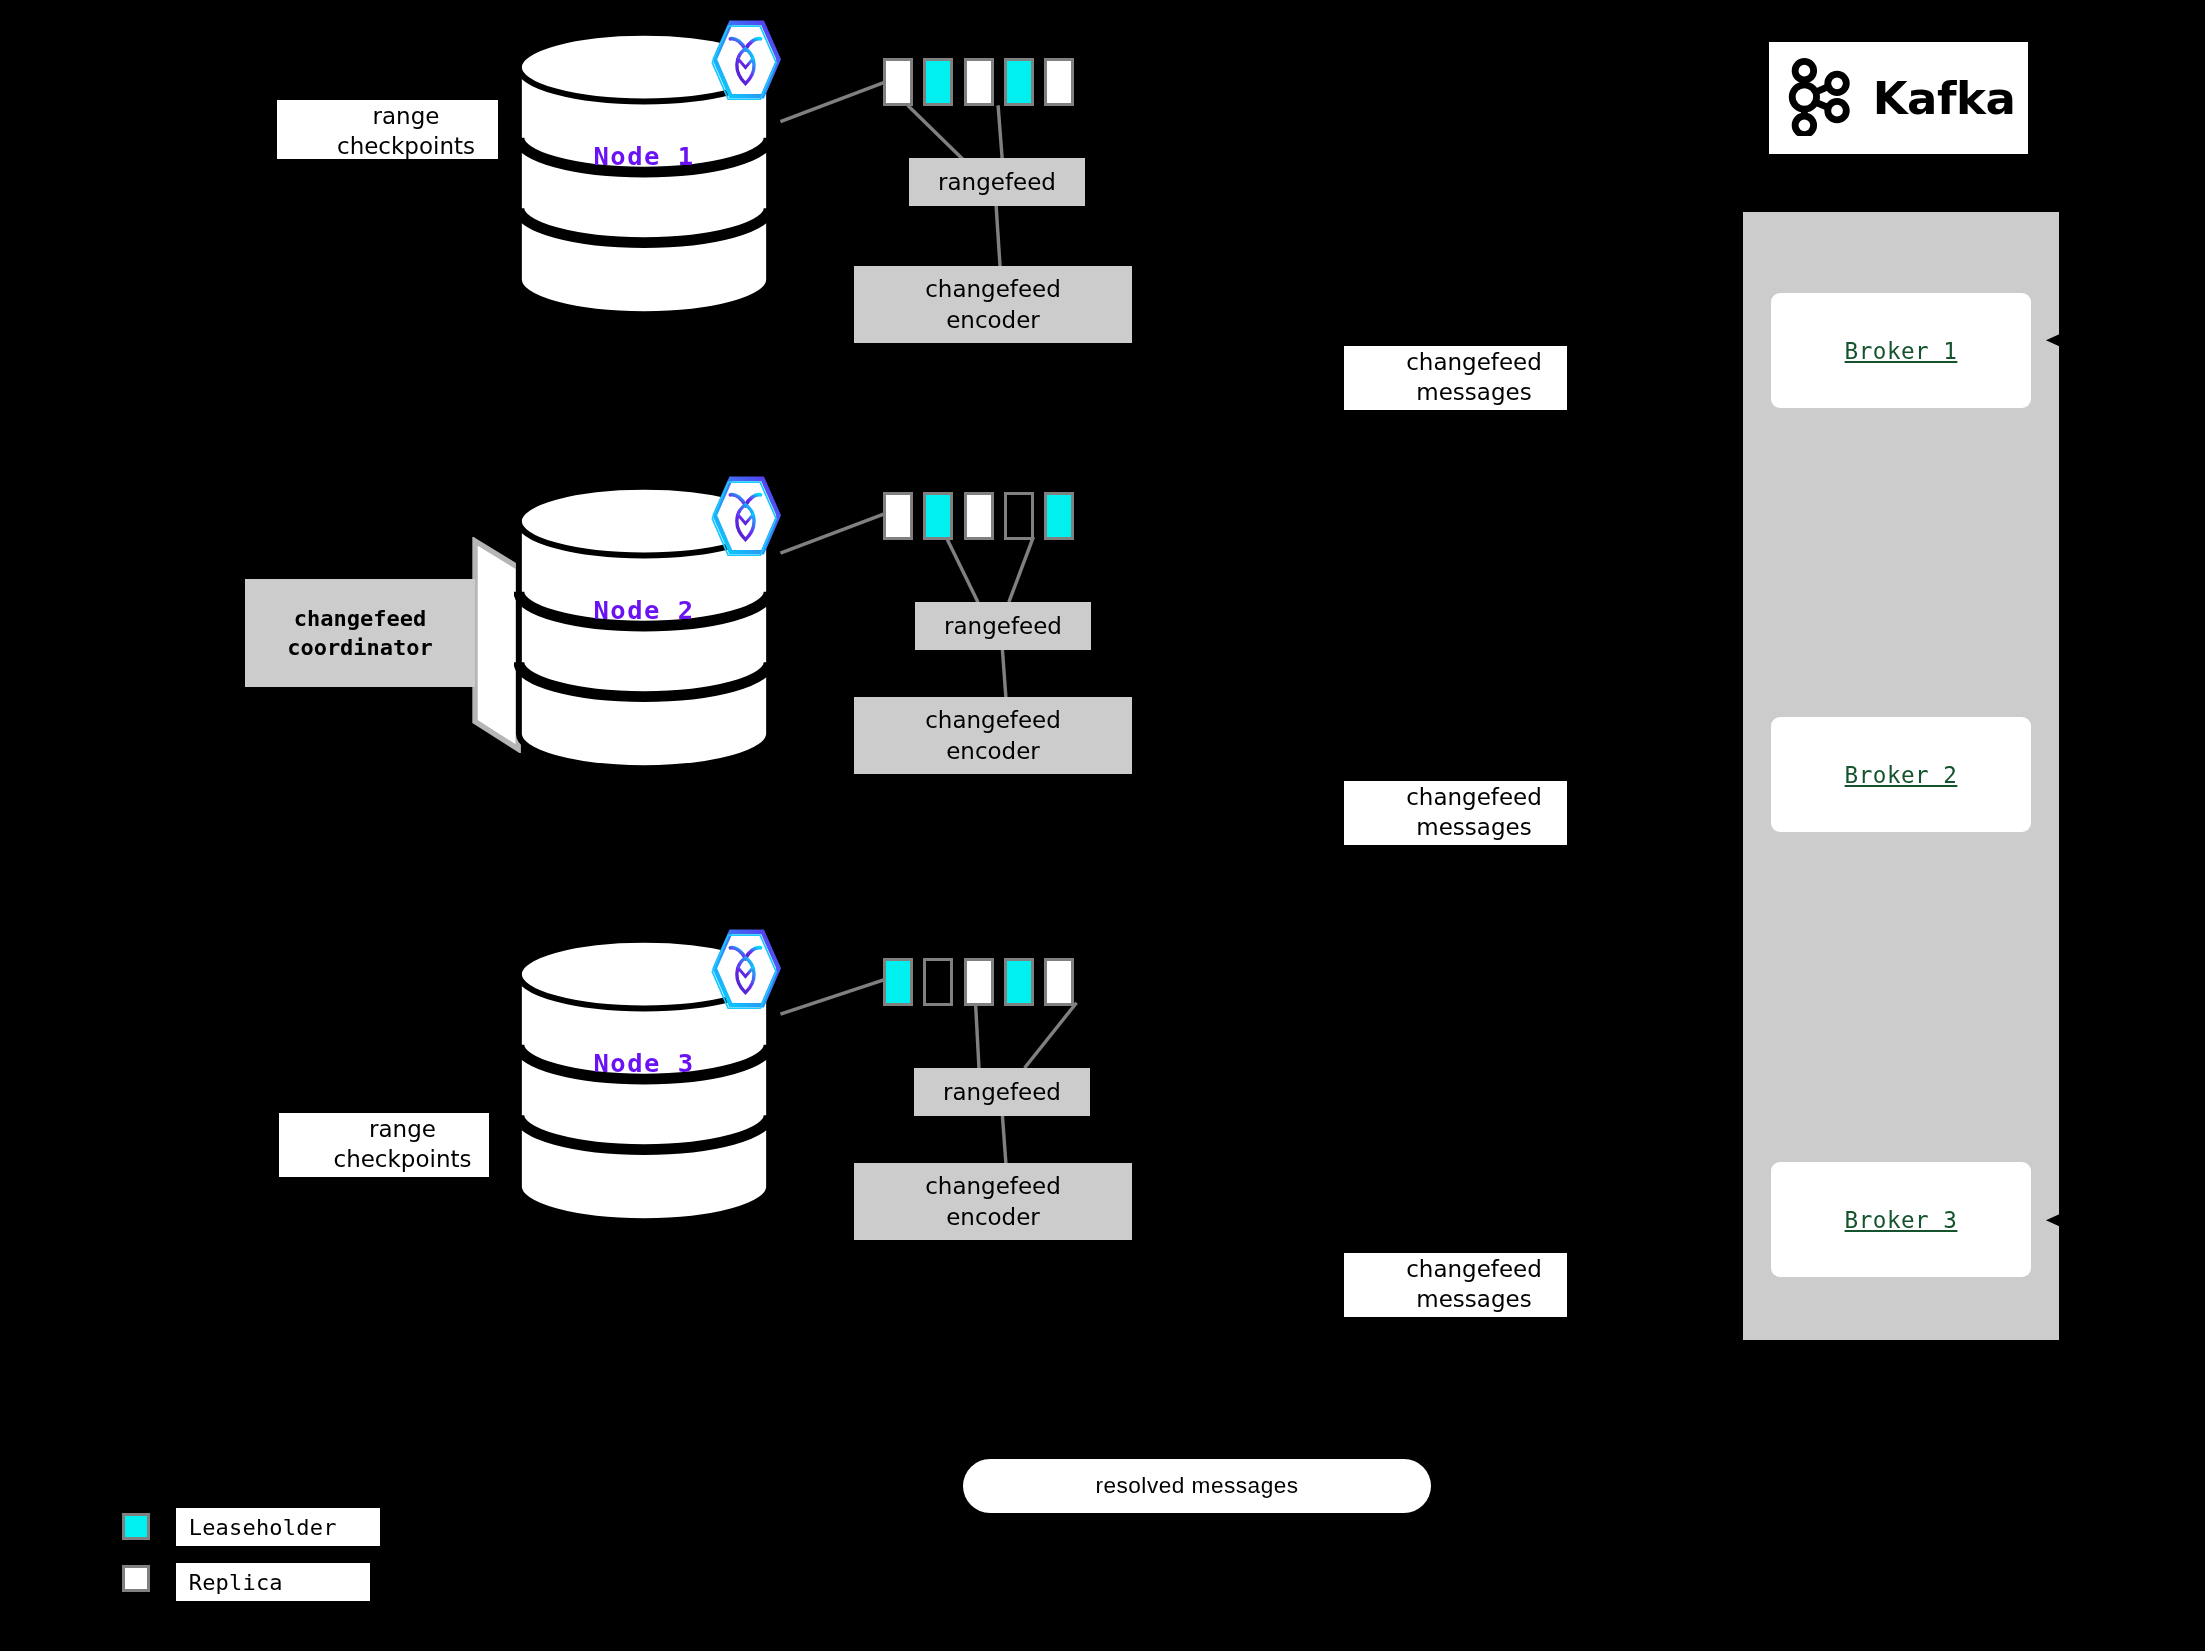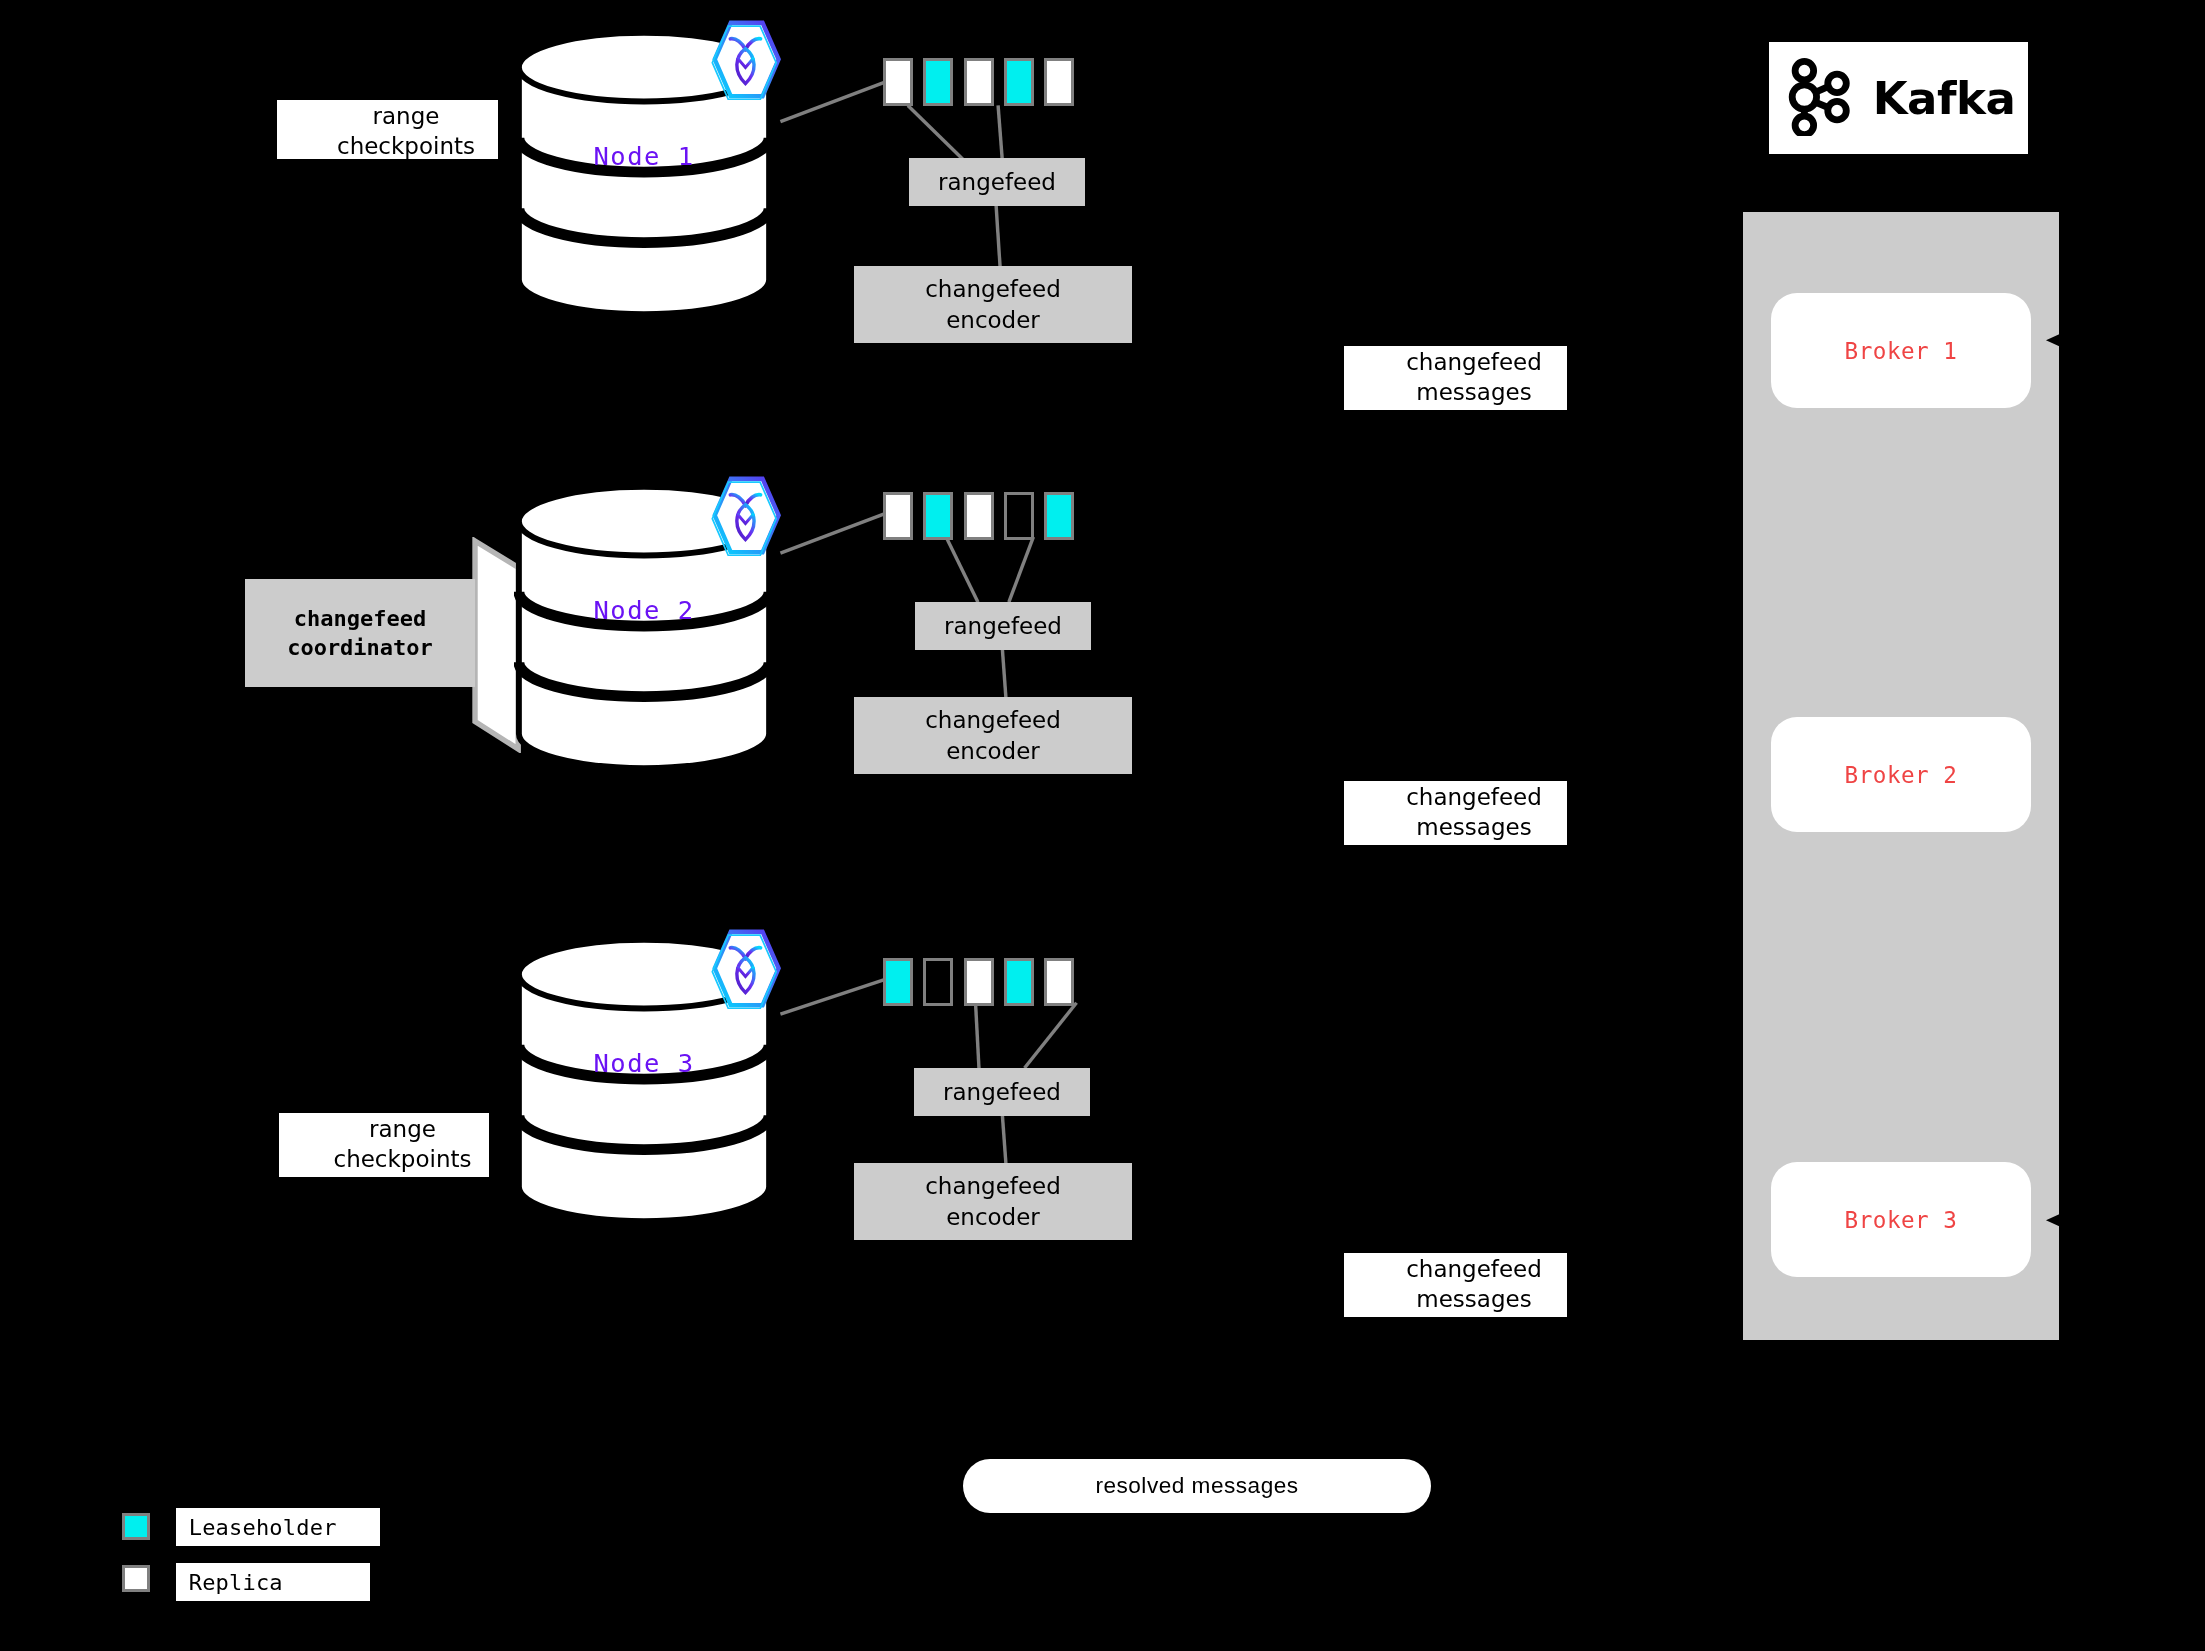--- a/index.html
+++ b/index.html
@@ -26,21 +26,21 @@
     width: 260px;
     height: 289px;
   }
   .cyl-svg { display: block; width: 100%; height: 100%; }
   .node-label {
     position: absolute;
     left: 0;
     width: 100%;
     text-align: center;
     font-family: "DejaVu Sans Mono", monospace;
-    font-weight: normal;
+    font-weight: bold;
     font-size: 25.5px;
     color: #6a12f4;
     letter-spacing: 1.5px;
     pointer-events: none;
   }
 
   
   .crdb-badge {
     position: absolute;
     width: 78px;
@@ -130,28 +130,29 @@
     color: #000000;
     letter-spacing: -0.5px;
   }
   .kafka-panel {
     position: absolute;
     background: #cccccc;
   }
   .broker {
     position: absolute;
     background: #ffffff;
-    border-radius: 26px;
+    border-radius: 9px;
     display: flex;
     align-items: center;
     justify-content: center;
     font-family: "DejaVu Sans Mono", monospace;
     font-size: 22.6px;
-    color: #ef4444;
+    color: #14532d;
     letter-spacing: 0.5px;
+    text-decoration: underline;
   }
 
   
   .legend-swatch {
     position: absolute;
     width: 27.5px;
     height: 27px;
     border: 3.4px solid #808080;
     box-sizing: border-box;
   }

